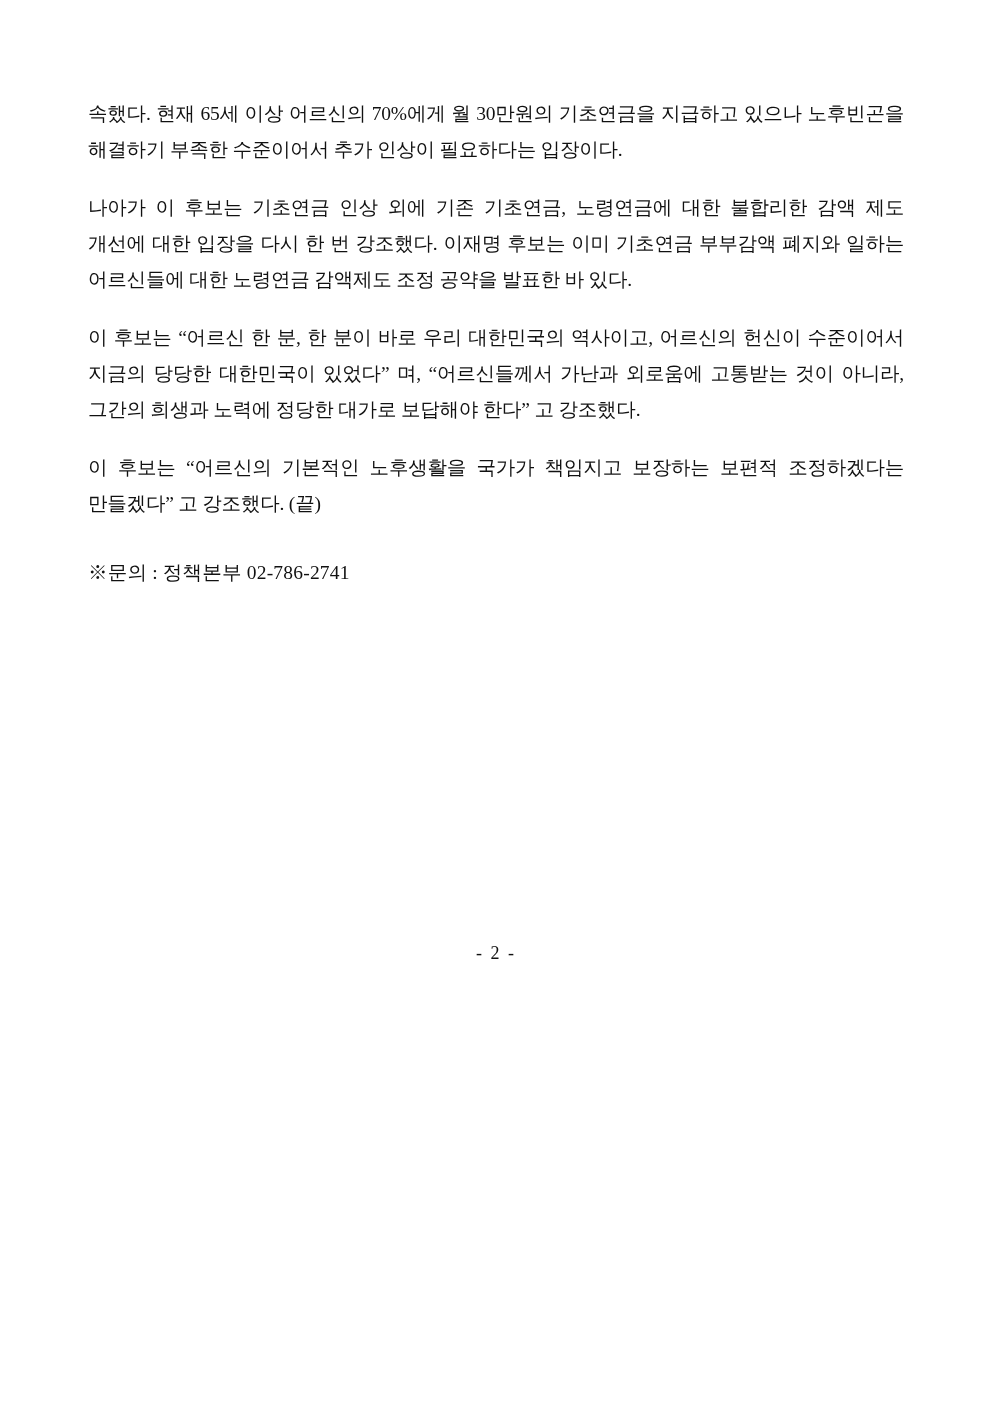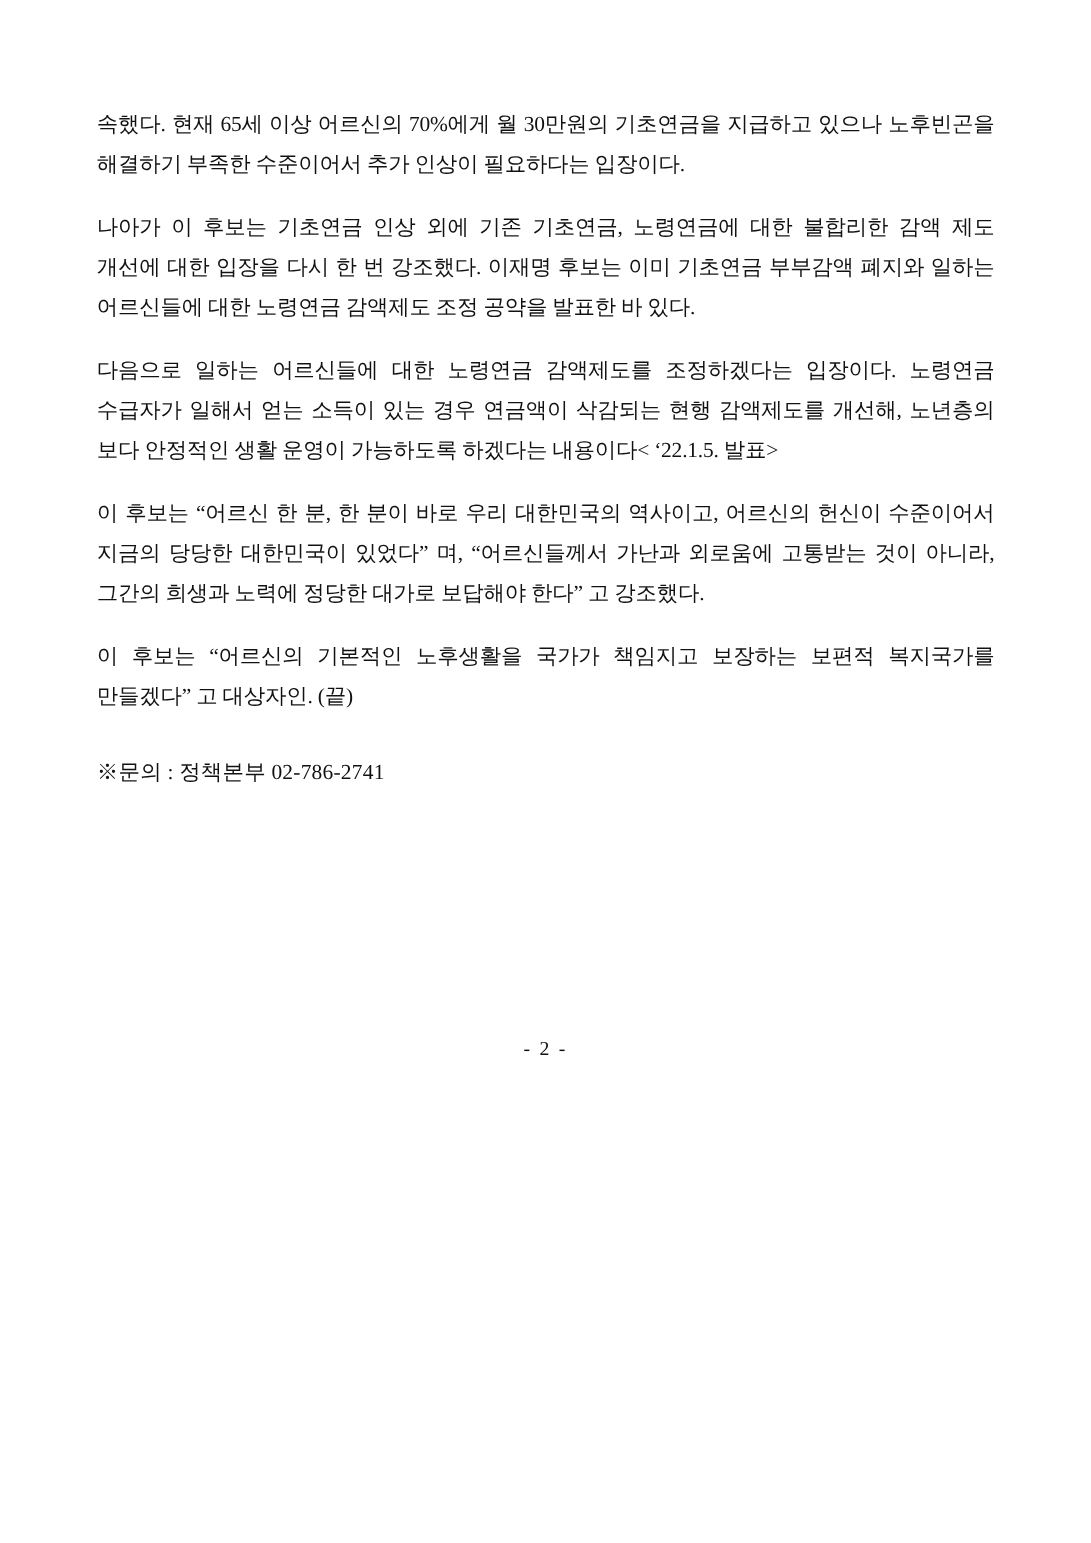--- a/index.html
+++ b/index.html
@@ -56,19 +56,18 @@
     color: #111111;
   }
 </style>
 </head>
 <body>
 
 <div class="page">
   <div class="doc-body">
     <p class="para">속했다. 현재 65세 이상 어르신의 70%에게 월 30만원의 기초연금을 지급하고 있으나 노후빈곤을 해결하기 부족한 수준이어서 추가 인상이 필요하다는 입장이다.</p>
     <p class="para">나아가 이 후보는 기초연금 인상 외에 기존 기초연금, 노령연금에 대한 불합리한 감액 제도 개선에 대한 입장을 다시 한 번 강조했다. 이재명 후보는 이미 기초연금 부부감액 폐지와 일하는 어르신들에 대한 노령연금 감액제도 조정 공약을 발표한 바 있다.</p>
-    <p class="para">다음으로 일하는 어르신들에 대한 노령연금 감액제도를 조정하겠다는 입장이다. 노령연금 수급자가 일해서 얻는 소득이 있는 경우 연금액이 삭감되는 현행 감액제도를 개선해, 노년층의 보다 안정적인 생활 운영이 가능하도록 하겠다는 내용이다&lt; ‘22.1.5. 발표&gt;</p>
     <p class="para">이 후보는 “어르신 한 분, 한 분이 바로 우리 대한민국의 역사이고, 어르신의 헌신이 수준이어서 지금의 당당한 대한민국이 있었다” 며, “어르신들께서 가난과 외로움에 고통받는 것이 아니라, 그간의 희생과 노력에 정당한 대가로 보답해야 한다” 고 강조했다.</p>
-    <p class="para">이 후보는 “어르신의 기본적인 노후생활을 국가가 책임지고 보장하는 보편적 복지국가를 만들겠다” 고 대상자인. (끝)</p>
+    <p class="para">이 후보는 “어르신의 기본적인 노후생활을 국가가 책임지고 보장하는 보편적 조정하겠다는 만들겠다” 고 강조했다. (끝)</p>
     <div class="contact">※문의 : 정책본부 02-786-2741</div>
   </div>
   <div class="page-number">- 2 -</div>
 </div>
 
 </body></html>

